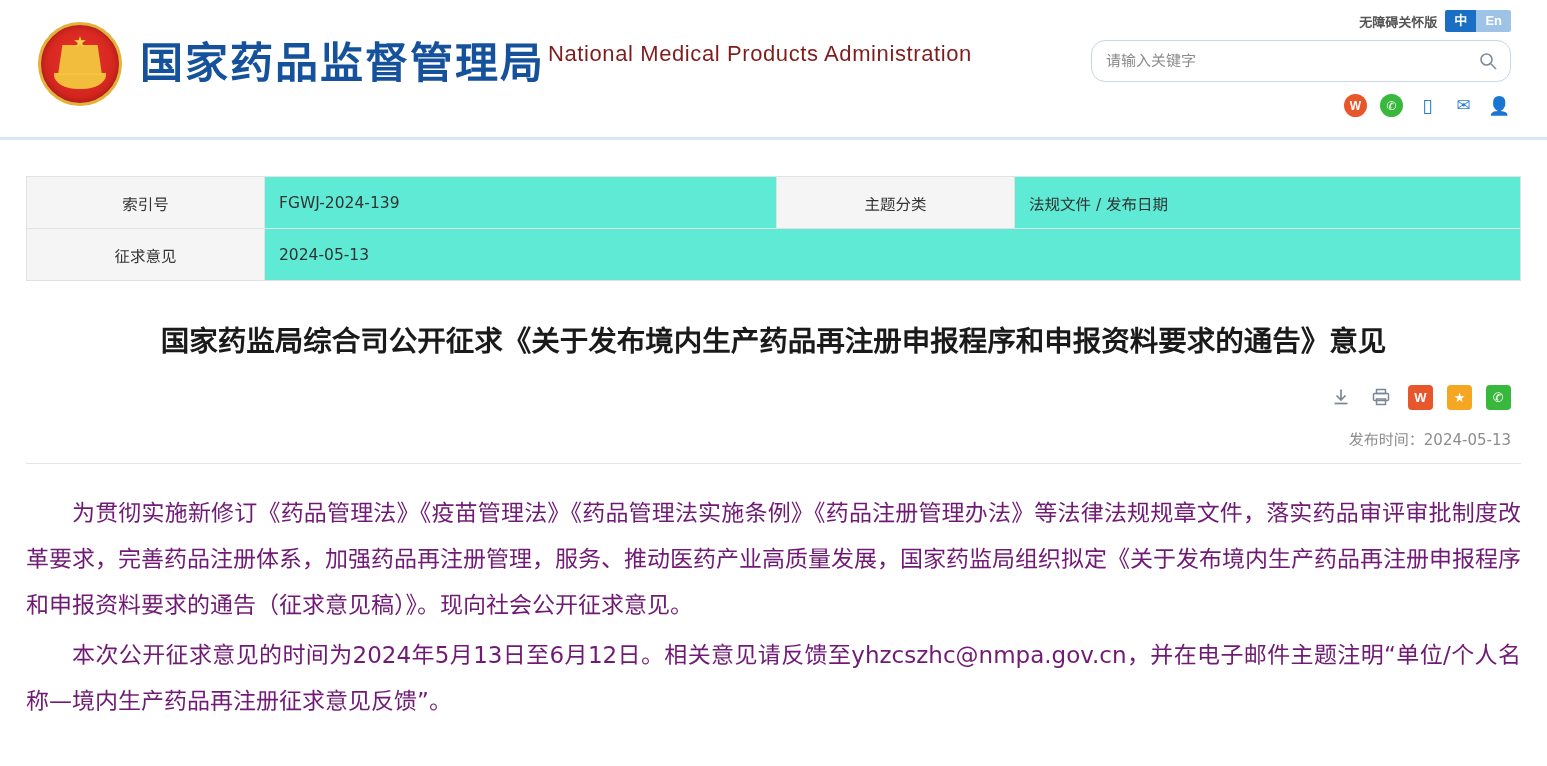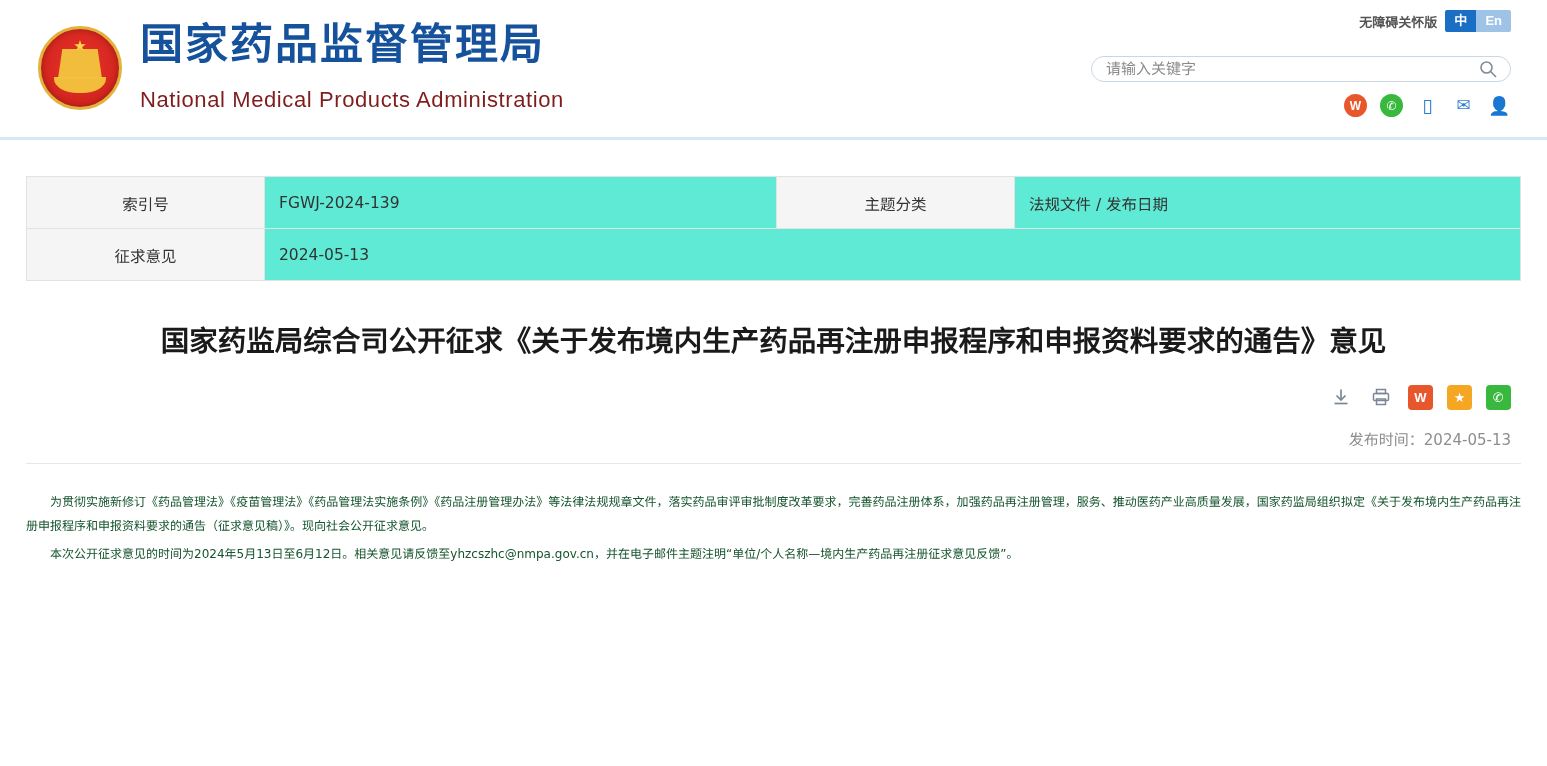--- a/index.html
+++ b/index.html
@@ -69,21 +69,21 @@
   .emblem .star {
     position: absolute;
     left: 50%;
     top: 9px;
     transform: translateX(-50%);
     color: #f6d64a;
     font-size: 15px;
     line-height: 1;
     z-index: 2;
   }
-  .brand-text { display: flex; flex-direction: column; gap: 20px; }
+  .brand-text { display: flex; flex-direction: row; gap: 3px; }
   .brand-cn {
     font-size: 43px;
     font-weight: bold;
     color: #15529b;
     letter-spacing: 2px;
     line-height: 1.05;
     font-family: "DejaVu Sans", "Liberation Sans", sans-serif;
   }
   .brand-en {
     font-size: 22px;
@@ -115,22 +115,22 @@
     font-size: 13px;
   }
   .lang span {
     padding: 2px 9px;
     line-height: 18px;
   }
   .lang .on { background: #1a6fc4; color: #fff; }
   .lang .off { background: #9fc3e6; color: #fff; }
 
   .searchbox {
-    margin-top: 24px;
-    height: 26px;
+    margin-top: 8px;
+    height: 42px;
     border: 1px solid #c9d6e4;
     border-radius: 14px;
     display: flex;
     align-items: center;
     padding: 0 12px;
     background: #fff;
   }
   .searchbox input {
     flex: 1;
     border: none;
@@ -246,23 +246,23 @@
   .divider {
     width: 1495px;
     height: 1px;
     background: #e6e6e6;
     margin: 14px 0 0;
   }
 
   .body-text {
     width: 1495px;
     margin: 26px 0 0;
-    font-size: 12px;
+    font-size: 23px;
     line-height: 2.0;
-    color: #14532d;
+    color: #701a75;
     text-align: justify;
     font-family: "DejaVu Sans", "Liberation Sans", sans-serif;
   }
   .body-text p { margin: 0 0 4px; text-indent: 2em; }
 </style>
 </head>
 <body>
 
 <div class="page">
 

